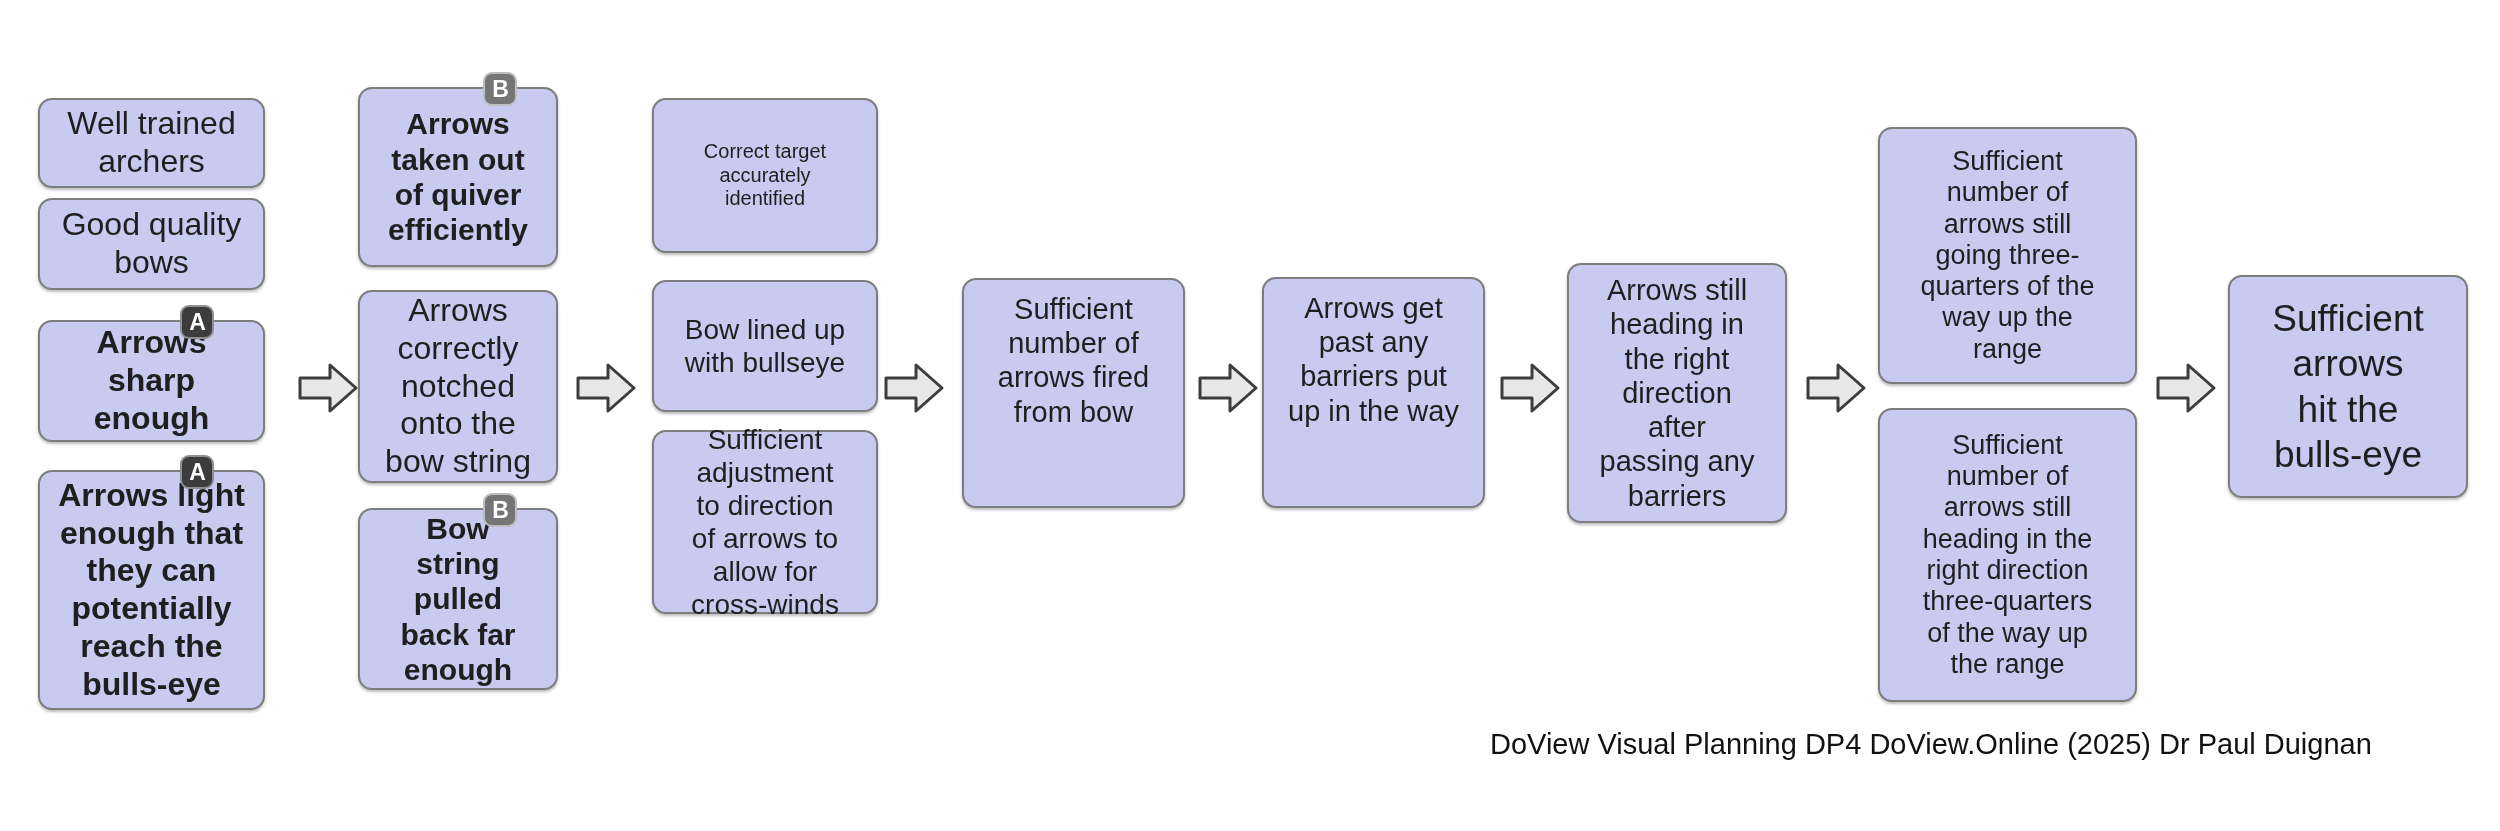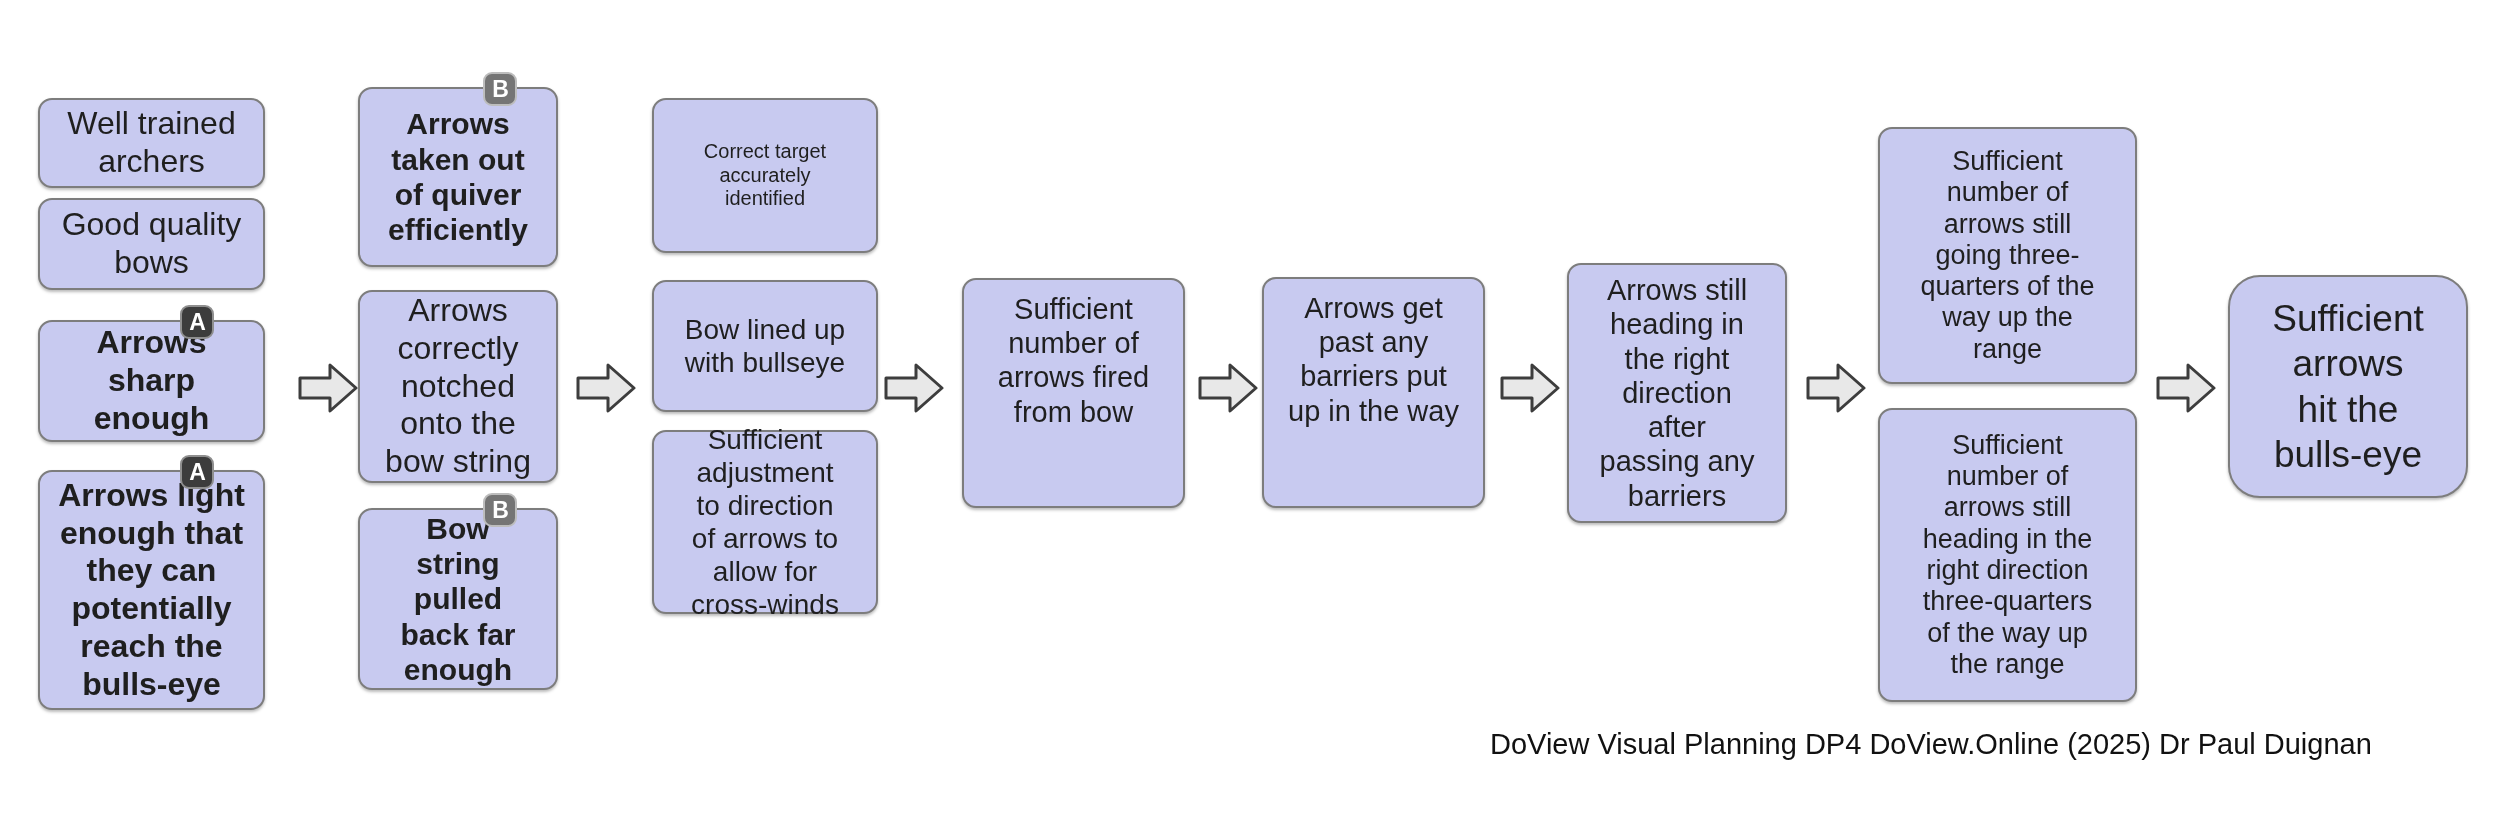--- a/index.html
+++ b/index.html
@@ -148,19 +148,19 @@
   <div class="box" style="left:1878px;top:408px;width:259px;height:294px;font-size:27px;line-height:1.16;padding:0 33px;">
     <span class="label">Sufficient number of arrows still heading in the right direction three-quarters of the way up the range</span>
   </div>
 
   <div class="flow-arrow" style="left:2156px;top:363px;">
     <svg width="60" height="50" viewBox="0 0 60 50">
         <path d="M2 15 H32 V2 L58 25 L32 48 V35 H2 Z" fill="#e8e8e8" stroke="#3d3d3d" stroke-width="3" stroke-linejoin="round"></path>
       </svg>
   </div>
 
-  <div class="box" style="left:2228px;top:275px;width:240px;height:223px;font-size:37px;line-height:1.22;padding:0 40px;border-radius:32px;">
+  <div class="box" style="left:2228px;top:275px;width:240px;height:223px;font-size:37px;line-height:1.22;padding:0 40px;">
     <span class="label">Sufficient arrows hit the bulls-eye</span>
   </div>
 
   <div class="caption">DoView Visual Planning DP4 DoView.Online (2025) Dr Paul Duignan</div>
 
 </div>
 
 </body></html>

